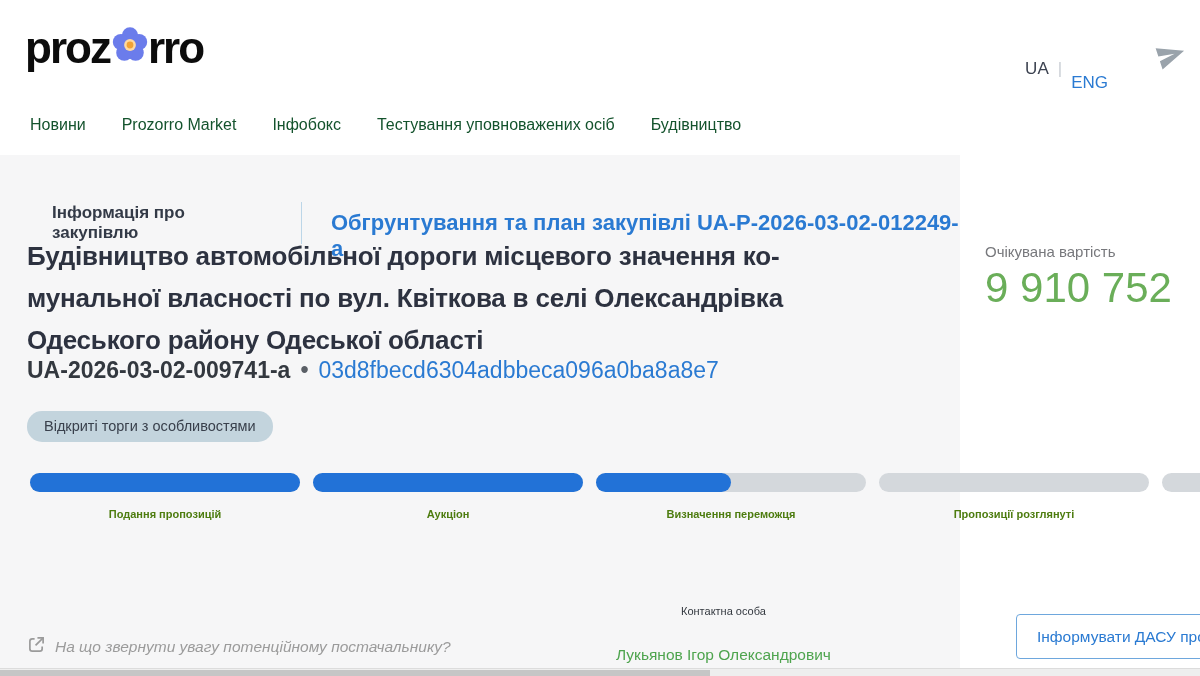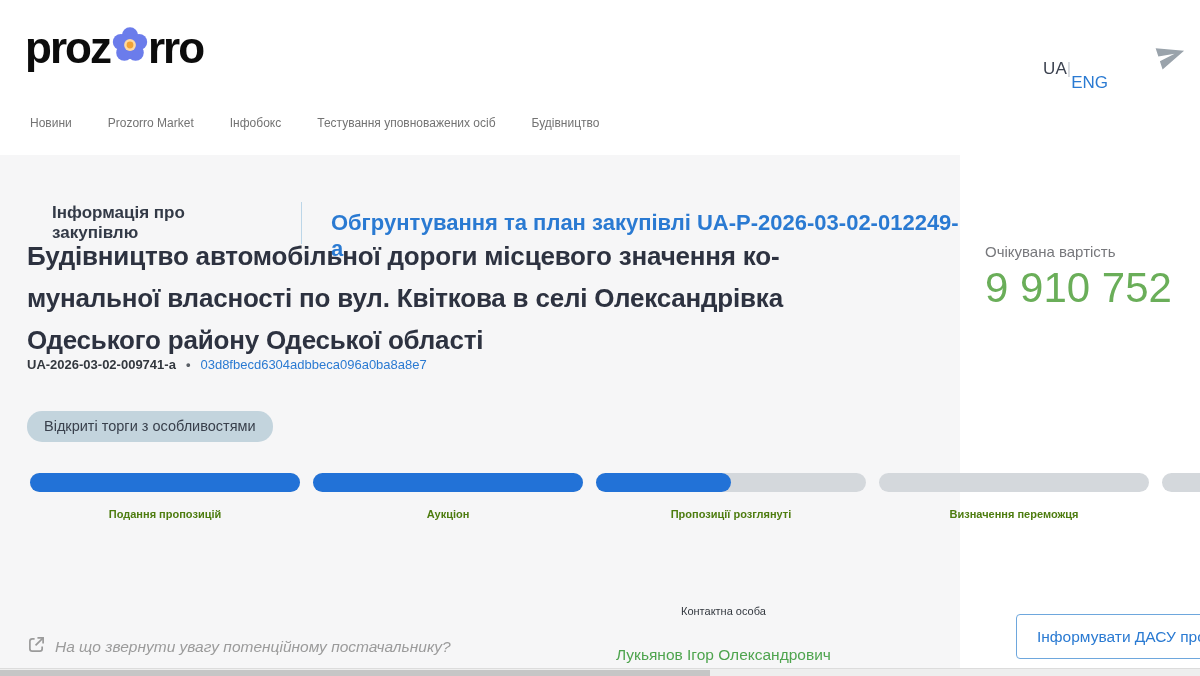--- a/index.html
+++ b/index.html
@@ -9,45 +9,45 @@
     background:#ffffff;
     position:relative;
     overflow:hidden;
     color:#333;
   }
 
   
   .site-header { position:absolute; top:0; left:0; width:1200px; height:155px; background:#fff;padding-left:36px; }
   .logo { position:absolute; left:25px; top:22px; font-size:44px; font-weight:700; letter-spacing:-2px; color:#0c0c0c; display:flex; align-items:center; cursor:pointer; }
   .logo svg { margin:4px -1px 0 1px; }
-  .lang { position:absolute; right:92px; top:45px; font-size:17px; display:flex; align-items:center; }
+  .lang { position:absolute; right:92px; top:45px; font-size:17px; display:flex; gap:9px; align-items:center; }
   .lang .ua { color:#3c4250; cursor:pointer; }
   .lang .sep { color:#c9ced4; }
   .lang .eng { color:var(--blue,#2a7ad2); cursor:pointer;margin-top:28px; }
   .plane { position:absolute; right:14px; top:40px; cursor:pointer; }
   .main-nav { position:absolute; left:30px; top:116px; display:flex; gap:36px; }
-  .main-nav a { color:#737373; font-size:12px; text-decoration:none; cursor:pointer; }
+  .main-nav a { color:#14532d; font-size:16px; text-decoration:none; cursor:pointer; }
 
   
   .main { position:absolute; top:155px; left:0; width:960px; height:521px; background:#f6f6f7; }
 
   .tabs { position:absolute; top:28px; left:52px; display:flex; align-items:center; }
   .tab-info { font-size:17px; font-weight:600; color:#333a47; cursor:pointer; }
   .tab-divider { width:1px; height:42px; background:#bcd6e8; margin:0 29px; }
   .tab-plan { font-size:22px; font-weight:600; color:var(--blue,#2a7ad2); text-decoration:none; cursor:pointer;margin-top:27px; }
 
   .page-title { position:absolute; top:80px; left:27px; width:845px;
     font-size:26px; line-height:42px; font-weight:700; color:#2d3240;
     white-space:pre-line; letter-spacing:-0.2px; }
 
   .value-block { position:absolute; top:88px; left:985px; width:400px; }
   .value-label { font-size:15px; color:#77787c; margin-bottom:5px; }
   .value-number { font-size:42px; line-height:46px; color:var(--green,#6aae59); white-space:nowrap; }
 
-  .id-row { position:absolute; top:202px; left:27px; font-size:13px; display:flex; gap:10px; align-items:center; }
+  .id-row { position:absolute; top:202px; left:27px; font-size:23px; display:flex; gap:10px; align-items:center; }
   .id-row .tid { font-weight:700; color:#33383f; }
   .id-row .dot { color:#5a5f66; font-weight:700; }
   .id-row .hash { color:var(--blue,#2a7ad2); text-decoration:none; cursor:pointer; }
 
   .badge { position:absolute; top:256px; left:27px; display:inline-block;
     background:var(--badge,#c3d4dd); color:#39404c; font-size:14.5px;
     padding:7px 17px 8px; border-radius:15px; }
 
   .progress { position:absolute; top:318px; left:30px; width:1402px; }
   .progress-track, .progress-labels { display:flex; gap:13px; }
@@ -148,22 +148,22 @@
         </div>
         <div class="seg">
           <div class="fill" style="width: 50%;"></div>
         </div>
         <div class="seg"></div>
         <div class="seg"></div>
       </div>
     <div class="progress-labels">
         <div class="seg-label">Подання пропозицій</div>
         <div class="seg-label">Аукціон</div>
+        <div class="seg-label">Визначення переможця</div>
         <div class="seg-label">Пропозиції розглянуті</div>
-        <div class="seg-label">Визначення переможця</div>
         <div class="seg-label"></div>
       </div>
   </div>
 
   <div class="supplier-note">
     <span>
       <svg width="17" height="17" viewBox="0 0 18 18" fill="none" stroke="#9b9b9b" stroke-width="1.8">
         <path d="M7 3H4.5A2.5 2.5 0 0 0 2 5.5v8A2.5 2.5 0 0 0 4.5 16h8a2.5 2.5 0 0 0 2.5-2.5V11"></path>
         <path d="M10 2h6v6"></path>
         <path d="M16 2L8 10"></path>

